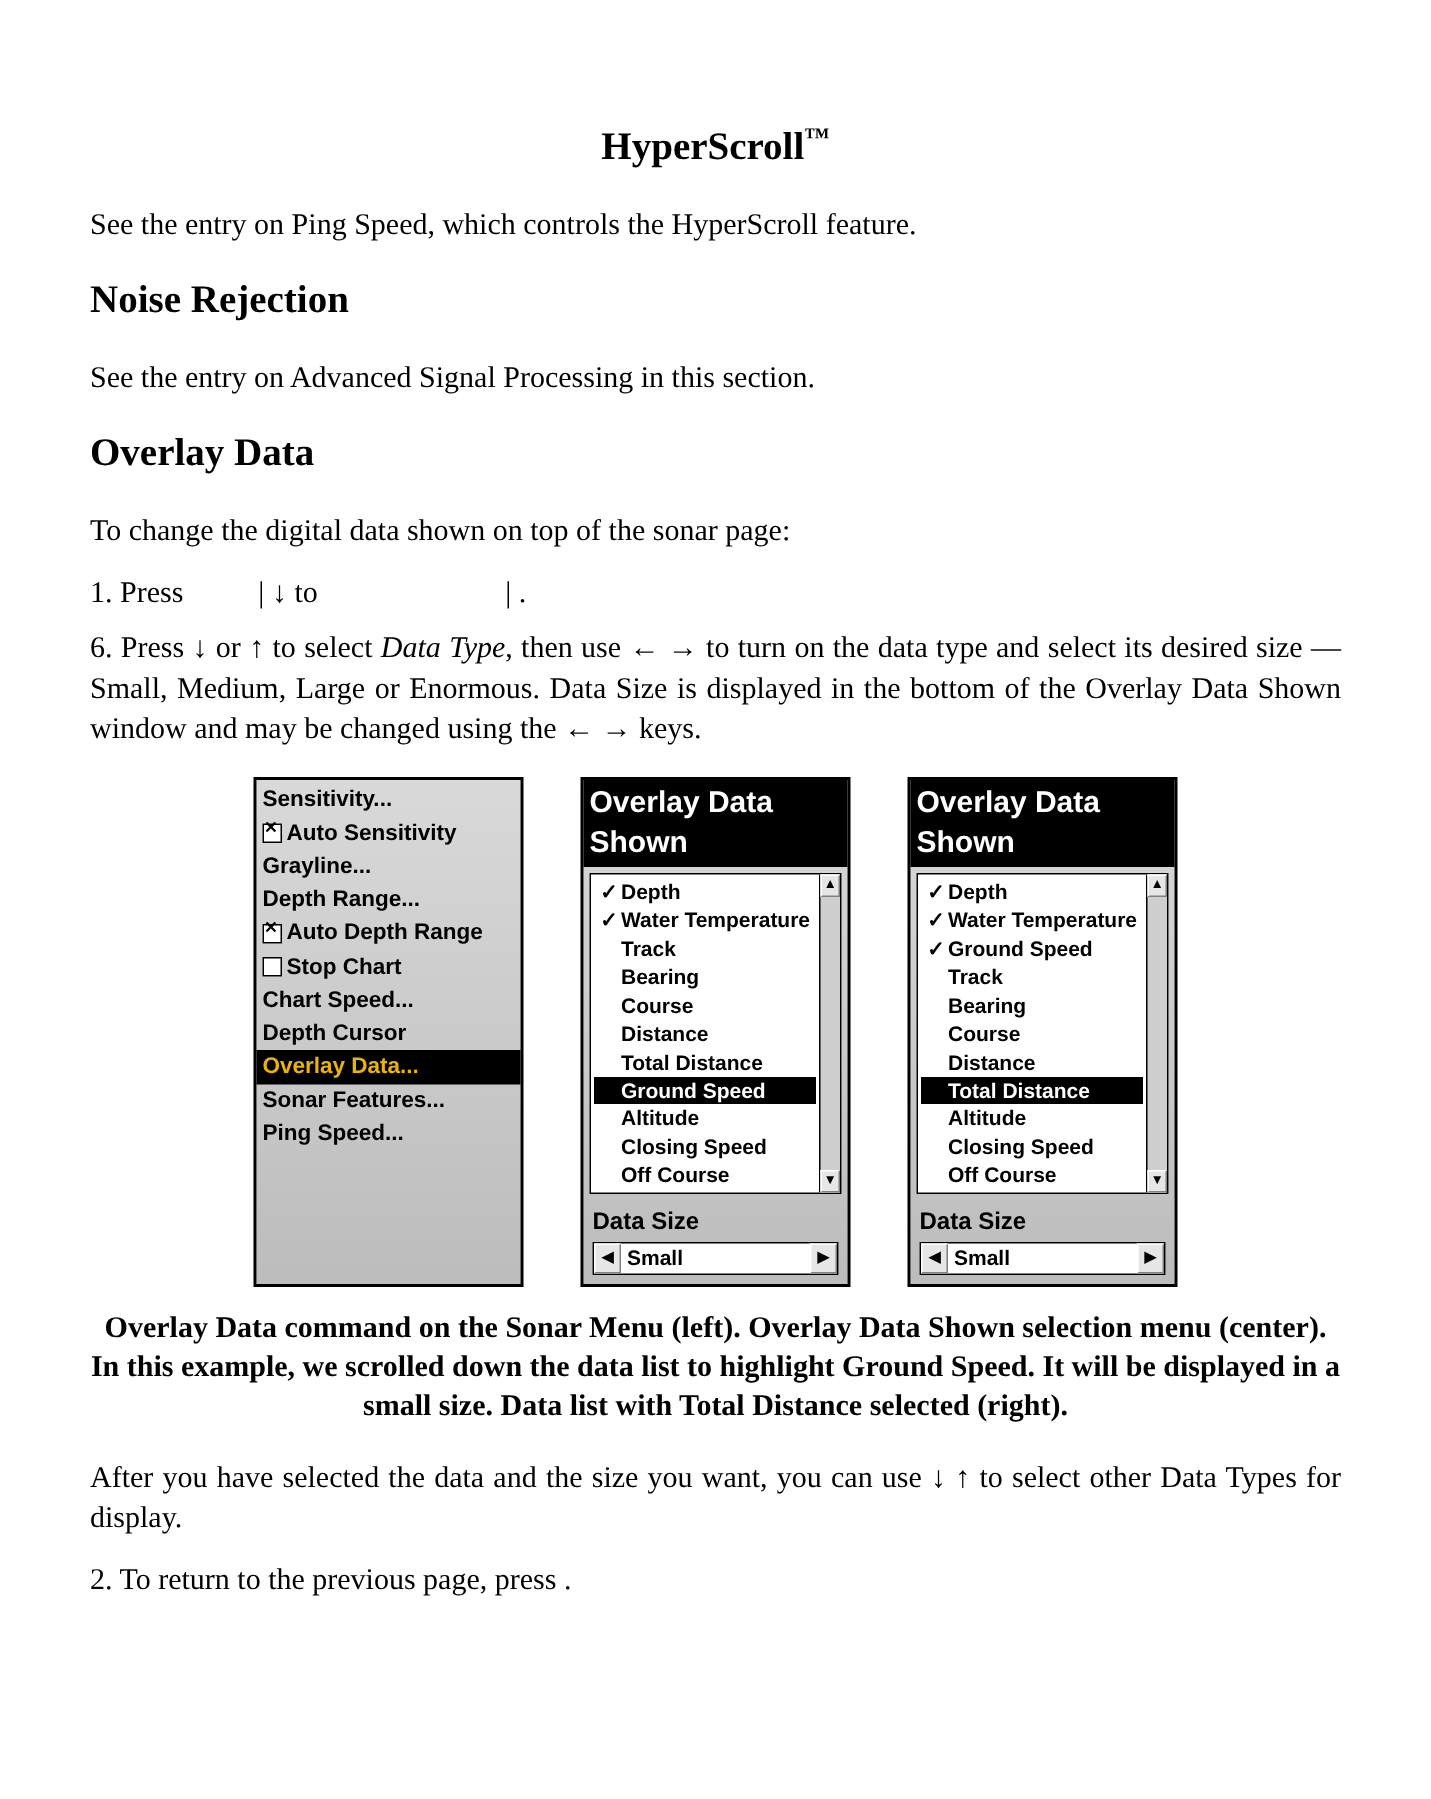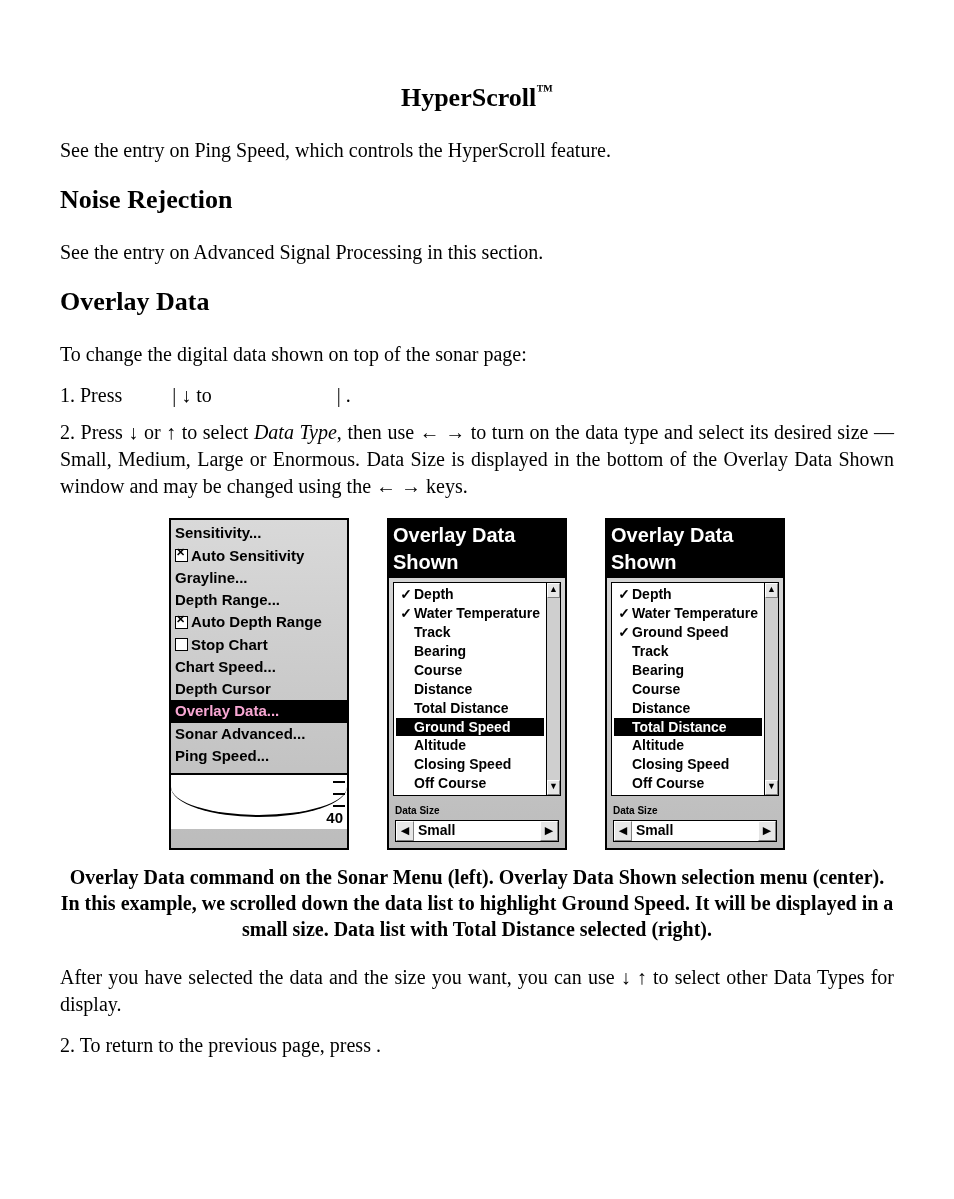--- a/index.html
+++ b/index.html
@@ -60,21 +60,21 @@
   .menu-item {
     font-weight: bold;
     font-size: 15px;
     padding: 1px 0;
     display: flex;
     align-items: center;
     gap: 3px;
   }
   .menu-item.selected {
     background: #000;
-    color: #f9a8d4;
+    color: #eab308;
     margin: 0 -4px;
     padding: 1px 4px;
   }
   .checkbox {
     display: inline-block;
     width: 11px;
     height: 11px;
     border: 1px solid #000;
     background: #fff;
     position: relative;
@@ -163,21 +163,21 @@
     background: #e6e6e6;
     border: 1px solid #808080;
     border-top-color: #fff;
     border-left-color: #fff;
     font-size: 9px;
     line-height: 11px;
     text-align: center;
   }
   .section-label {
     font-weight: bold;
-    font-size: 10px;
+    font-size: 16px;
     padding: 4px 6px 0 6px;
   }
   .size-row {
     margin: 2px 6px 6px 6px;
     border: 1px solid #000;
     background: #fff;
     display: flex;
     align-items: stretch;
     height: 20px;
   }
@@ -216,21 +216,21 @@
 
 <p class="step">
   <span>1. Press </span>&nbsp;&nbsp;&nbsp;&nbsp;&nbsp;&nbsp;&nbsp;&nbsp;
   <span>|</span>
   <span>↓ to </span>&nbsp;&nbsp;&nbsp;&nbsp;&nbsp;&nbsp;&nbsp;&nbsp;&nbsp;&nbsp;&nbsp;&nbsp;&nbsp;&nbsp;&nbsp;&nbsp;&nbsp;&nbsp;&nbsp;&nbsp;&nbsp;&nbsp;&nbsp;
   <span>|</span>
   <span>     .</span>
 </p>
 
 <p class="step justify">
-  <span>2. Press ↓ or ↑ to select </span><span class="italic">Data Type</span><span>, then use ← → to turn on the data type and select its desired size — Small, Medium, Large or Enormous. Data Size is displayed in the bottom of the Overlay Data Shown window and may be changed using the ← → keys.</span>
+  <span>6. Press ↓ or ↑ to select </span><span class="italic">Data Type</span><span>, then use ← → to turn on the data type and select its desired size — Small, Medium, Large or Enormous. Data Size is displayed in the bottom of the Overlay Data Shown window and may be changed using the ← → keys.</span>
 </p>
 
 <div class="figures">
 
   <div class="panel">
     <div class="menu-list" id="sonar-menu">
         <div class="menu-item">
           <span>Sensitivity...</span>
         </div>
         <div class="menu-item">
@@ -254,33 +254,26 @@
         <div class="menu-item">
           <span>Chart Speed...</span>
         </div>
         <div class="menu-item">
           <span>Depth Cursor</span>
         </div>
         <div class="menu-item selected">
           <span>Overlay Data...</span>
         </div>
         <div class="menu-item">
-          <span>Sonar Advanced...</span>
+          <span>Sonar Features...</span>
         </div>
         <div class="menu-item">
           <span>Ping Speed...</span>
         </div>
       </div>
-    <div class="sonar-preview">
-      <div class="sonar-curve"></div>
-      <div class="sonar-tick" style="top:6px"></div>
-      <div class="sonar-tick" style="top:18px"></div>
-      <div class="sonar-tick" style="top:30px"></div>
-      <div class="sonar-num">40</div>
-    </div>
   </div>
 
   <div class="panel">
     <div class="panel-title">Overlay Data Shown</div>
     <div class="listbox">
       <div class="listbox-items" id="overlay-center">
           <div class="li">
             <span class="check">✓</span>
             <span>Depth</span>
           </div>

